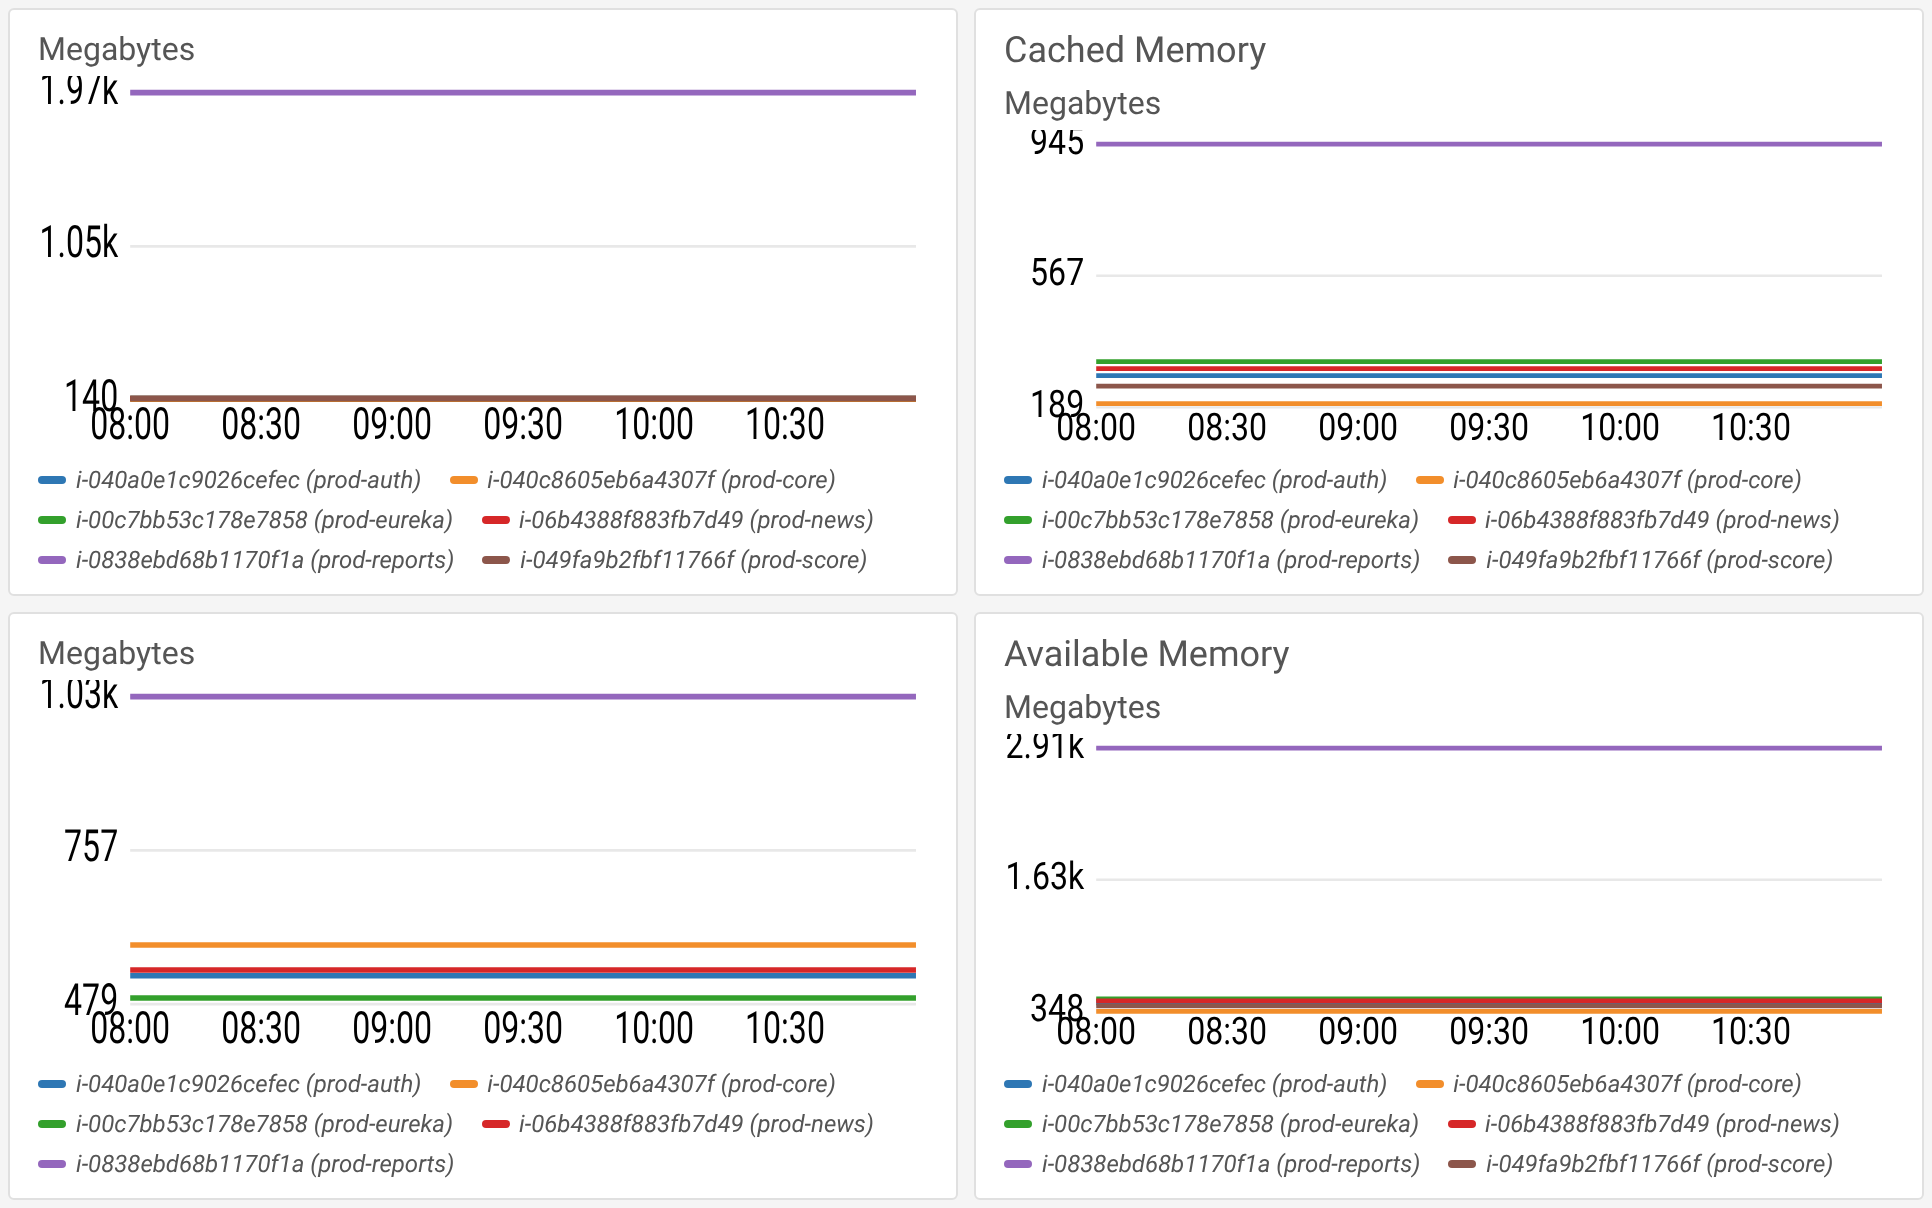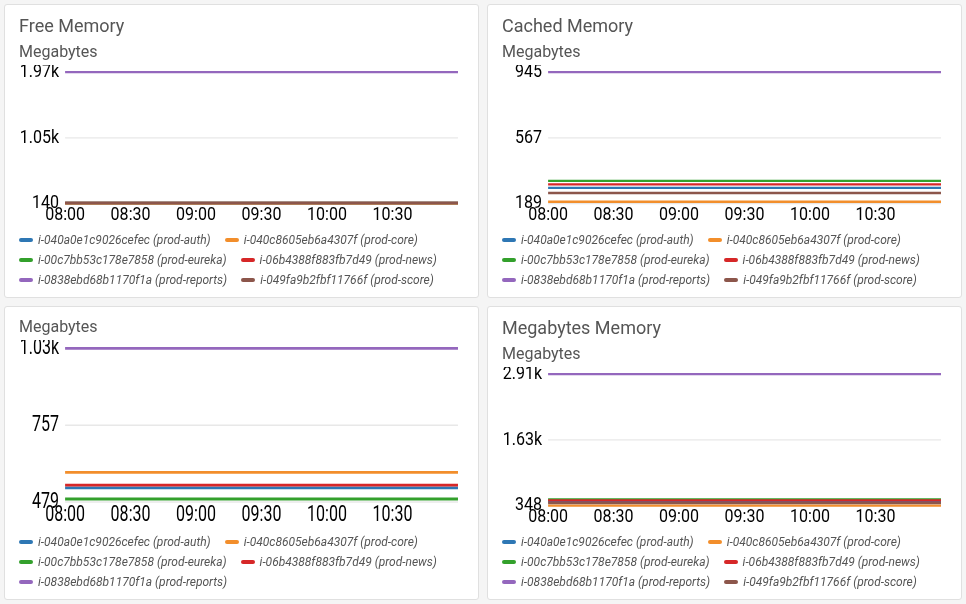--- a/index.html
+++ b/index.html
@@ -77,21 +77,20 @@
     height: 4px;
     border-radius: 2px;
     display: inline-block;
   }
 </style>
 </head>
 <body>
 
 <div class="grid">
     <div class="panel">
-      <div class="panel-title">Free Memory</div>
       <div class="panel-unit">Megabytes</div>
       <div class="chart-area">
         <svg class="chart-svg" viewBox="0 0 444 135" preserveAspectRatio="none">
           <line class="gridline" x1="46" x2="438" y1="6" y2="6"></line>
           <text x="40" y="10" text-anchor="end" class="ytick">1.97k</text>
           <line class="gridline" x1="46" x2="438" y1="61.5" y2="61.5"></line>
           <text x="40" y="65.5" text-anchor="end" class="ytick">1.05k</text>
           <line class="gridline" x1="46" x2="438" y1="117" y2="117"></line>
           <text x="40" y="121" text-anchor="end" class="ytick">140</text>
           <text x="46" y="131" text-anchor="middle" class="xtick">08:00</text>
@@ -227,21 +226,21 @@
           <span class="legend-swatch" style="background: rgb(214, 39, 40);"></span>
           <span>i-06b4388f883fb7d49 (prod-news)</span>
         </span>
         <span class="legend-item">
           <span class="legend-swatch" style="background: rgb(148, 103, 189);"></span>
           <span>i-0838ebd68b1170f1a (prod-reports)</span>
         </span>
       </div>
     </div>
     <div class="panel">
-      <div class="panel-title">Megabytes Memory</div>
+      <div class="panel-title">Available Memory</div>
       <div class="panel-unit">Megabytes</div>
       <div class="chart-area">
         <svg class="chart-svg" viewBox="0 0 444 135" preserveAspectRatio="none">
           <line class="gridline" x1="46" x2="438" y1="6" y2="6"></line>
           <text x="40" y="10" text-anchor="end" class="ytick">2.91k</text>
           <line class="gridline" x1="46" x2="438" y1="61.5" y2="61.5"></line>
           <text x="40" y="65.5" text-anchor="end" class="ytick">1.63k</text>
           <line class="gridline" x1="46" x2="438" y1="117" y2="117"></line>
           <text x="40" y="121" text-anchor="end" class="ytick">348</text>
           <text x="46" y="131" text-anchor="middle" class="xtick">08:00</text>

